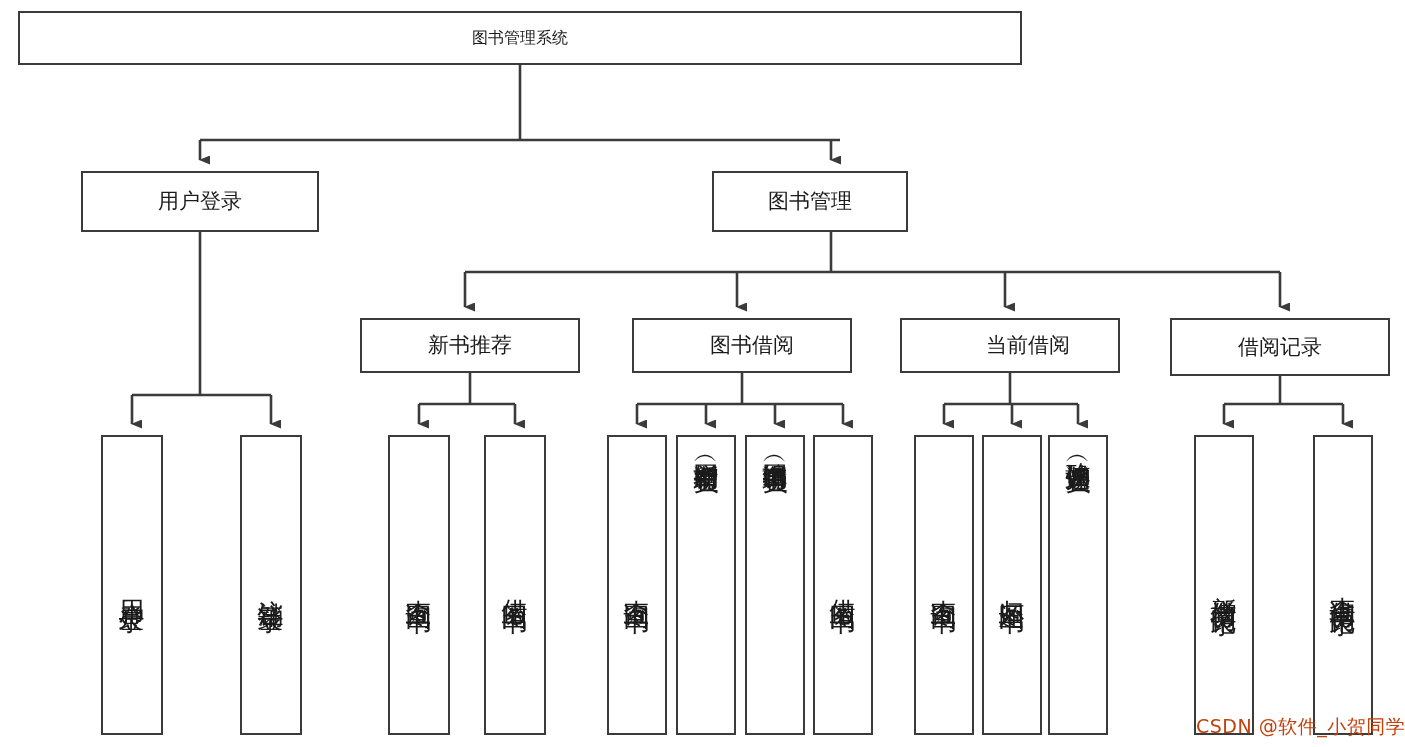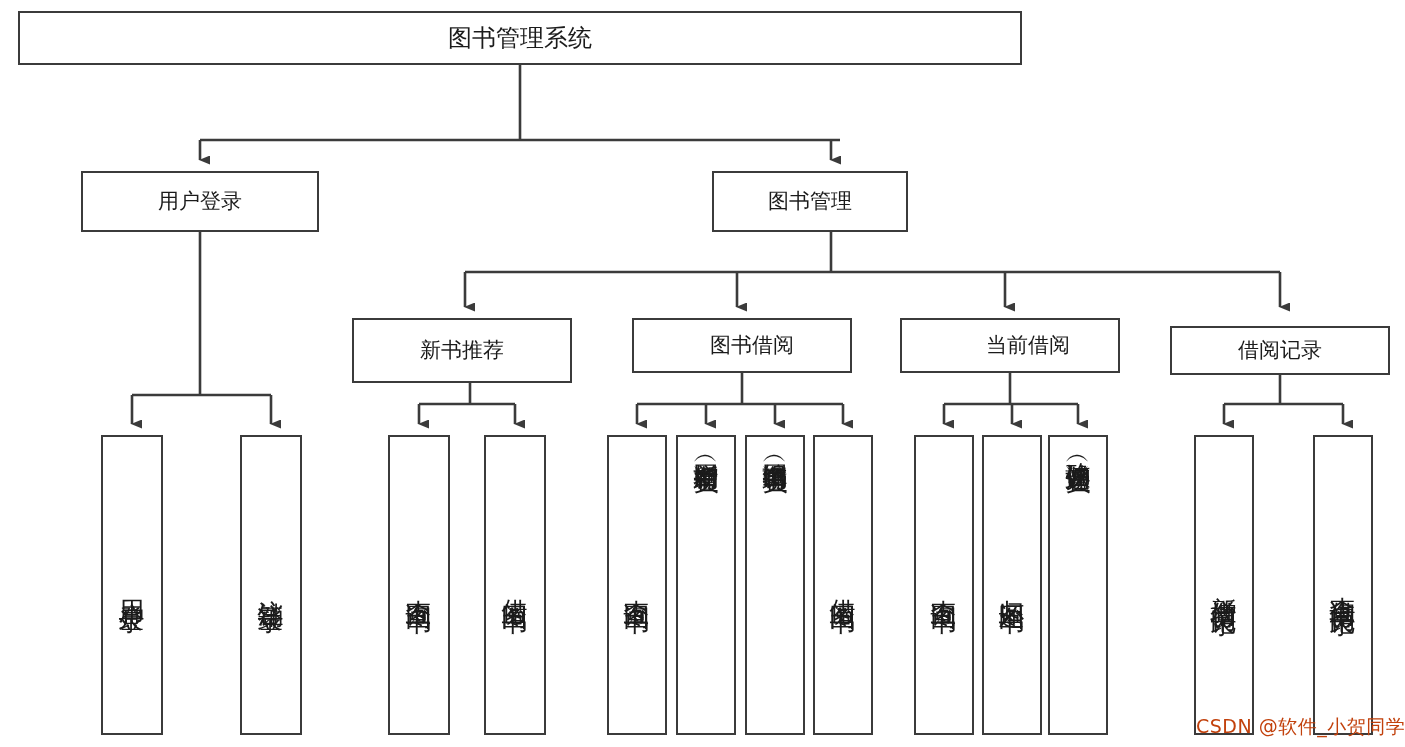--- a/index.html
+++ b/index.html
@@ -39,21 +39,21 @@
     display: block;
     text-align: center;
     line-height: 1.18;
   }
   
   .node.horiz .lbl {
     writing-mode: horizontal-tb;
     font-size: 21px;
   }
   .node.root .lbl {
-    font-size: 24px;
+    font-size: 16px;
     text-align: center;
   }
   
   .node.vert {
     align-items: flex-start;
     padding-top: 6px;
   }
   .node.vert .lbl {
     writing-mode: vertical-rl;
     text-orientation: upright;
@@ -137,30 +137,30 @@
     <span class="lbl">图书管理系统</span>
   </div>
 
   <div class="node horiz" style="left:81px; top:171px; width:238px; height:61px;">
     <span class="lbl">用户登录</span>
   </div>
   <div class="node horiz" style="left:712px; top:171px; width:196px; height:61px;">
     <span class="lbl">图书管理</span>
   </div>
 
-  <div class="node horiz" style="left:352px; top:318px; width:220px; height:65px;">
+  <div class="node horiz" style="left:360px; top:318px; width:220px; height:55px;">
     <span class="lbl">新书推荐</span>
   </div>
   <div class="node horiz" style="left:632px; top:318px; width:220px; height:55px;padding-left:20px;">
     <span class="lbl">图书借阅</span>
   </div>
   <div class="node horiz" style="left:900px; top:318px; width:220px; height:55px;padding-left:36px;">
     <span class="lbl">当前借阅</span>
   </div>
-  <div class="node horiz" style="left:1170px; top:318px; width:220px; height:49px;margin-top:8px;">
+  <div class="node horiz" style="left:1170px; top:318px; width:220px; height:58px;">
     <span class="lbl">借阅记录</span>
   </div>
 
   <div class="node vert mid" style="left:101px; top:435px; width:62px; height:300px;">
     <span class="lbl">用户登录</span>
   </div>
   <div class="node vert mid" style="left:240px; top:435px; width:62px; height:300px;">
     <span class="lbl">注销登录</span>
   </div>
 

